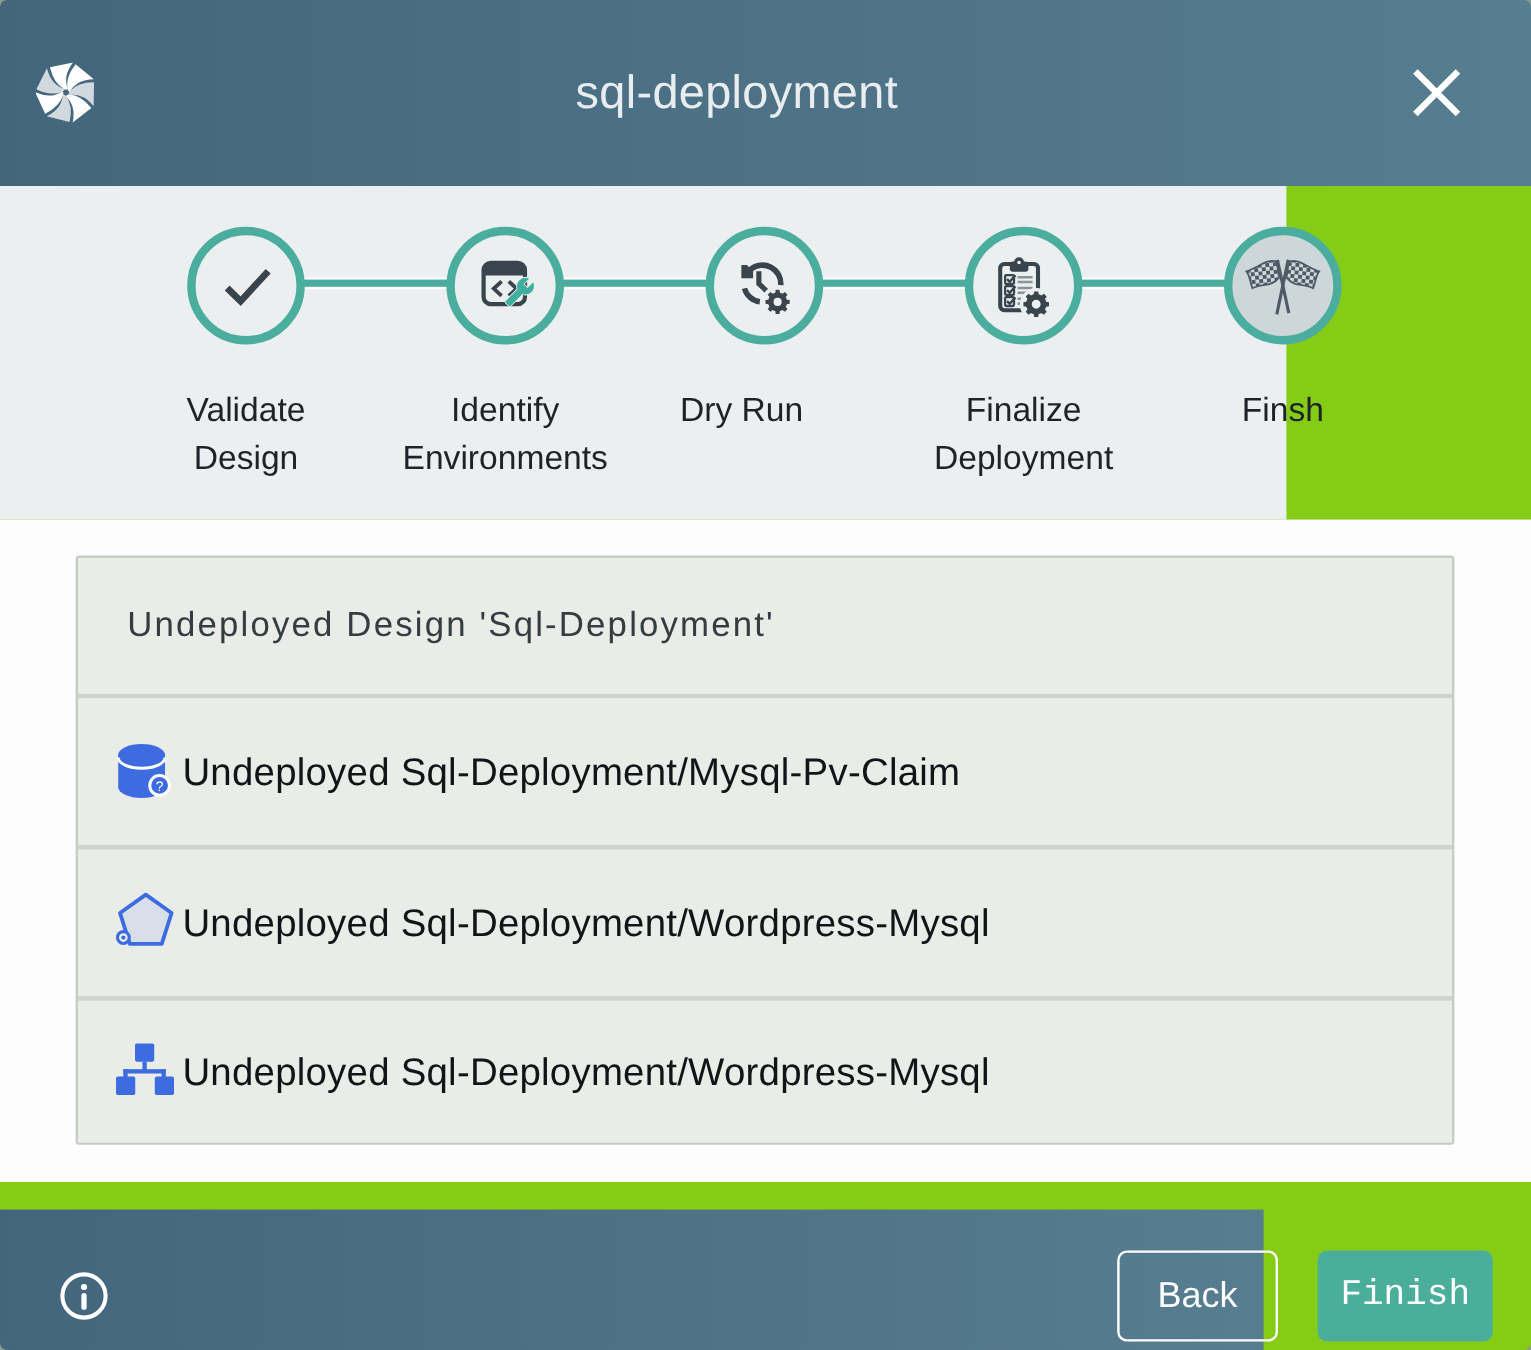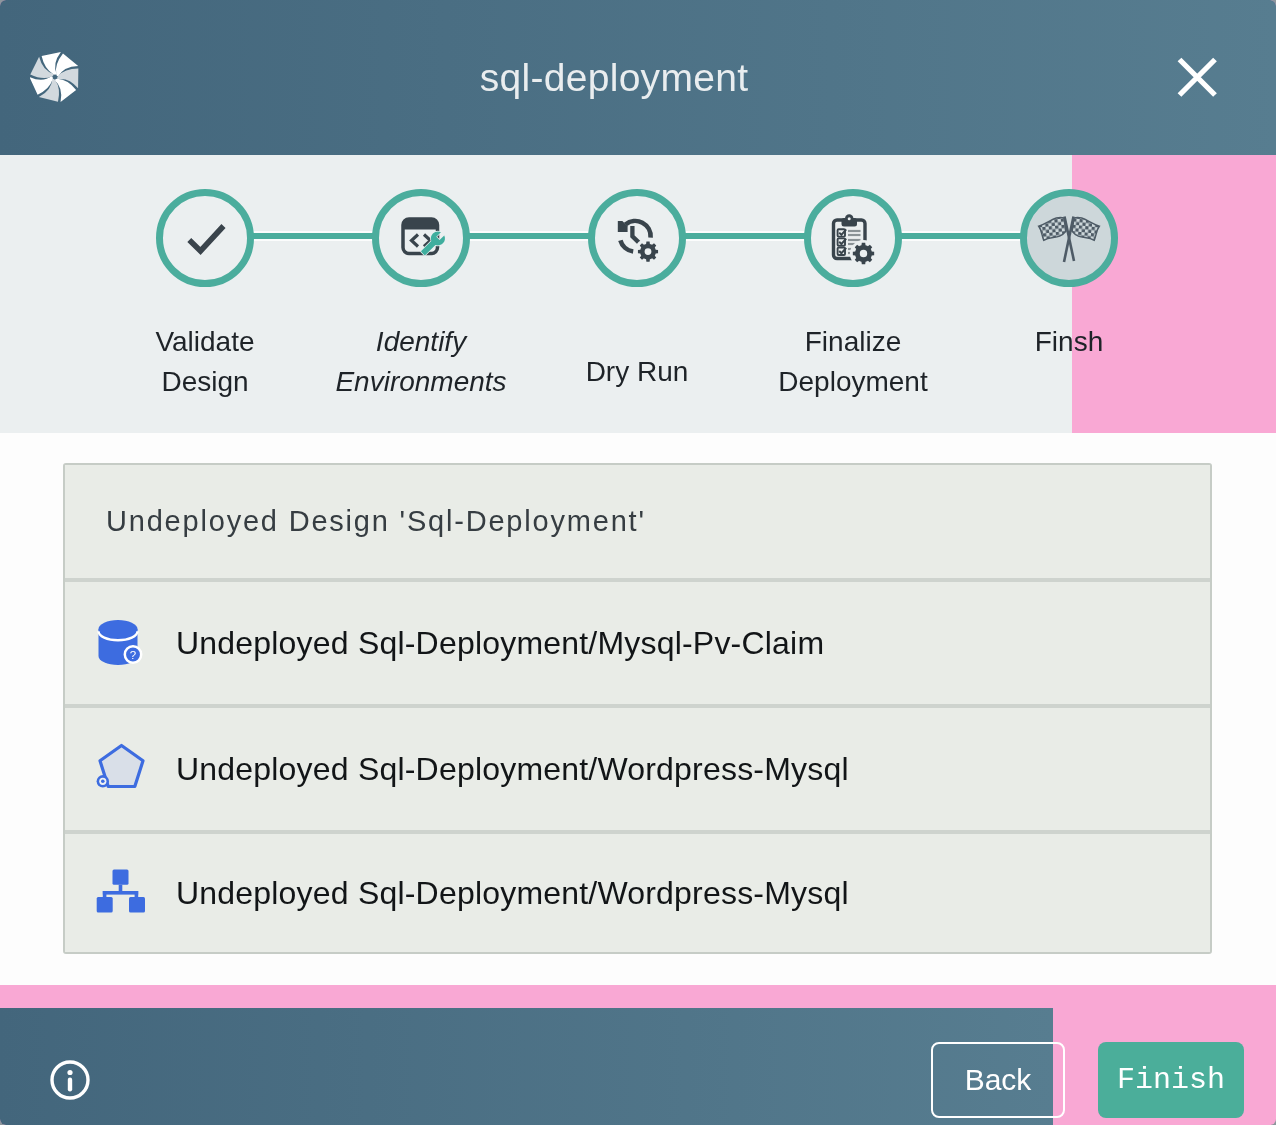--- a/index.html
+++ b/index.html
@@ -1,18 +1,18 @@
 <!DOCTYPE html>
 <html><head>
 <meta charset="utf-8">
 <style>
   * { margin:0; padding:0; box-sizing:border-box; }
   html,body { width:1276px; height:1125px; overflow:hidden; }
   body { background:#8e979c; font-family:"Liberation Sans", sans-serif; position:relative; }
-  .modal { position:absolute; inset:0; border-radius:6px; overflow:hidden; background:#f9a8d4; }
+  .modal { position:absolute; inset:0; border-radius:6px; overflow:hidden; background:#84cc16; }
   .header { position:absolute; top:0; left:0; width:1276px; height:155px;
             background:linear-gradient(90deg,#43667c 0%, #577d90 100%); }
   .title { position:absolute; top:0; left:0; width:1276px; height:155px; padding-right:48px;
            display:flex; align-items:center; justify-content:center;
            color:#e9edef; font-size:39px; letter-spacing:0.3px; }
   .logo { position:absolute; left:30px; top:51px; }
   .closex { position:absolute; left:1175px; top:55px; }
   .steps { position:absolute; top:155px; left:0; width:1072px; height:278px; background:#ebeff0; }
   .track-w { position:absolute; left:205px; top:76px; width:864px; height:10px; background:#fbfcfc; }
   .track-t { position:absolute; left:205px; top:78px; width:864px; height:6px; background:#4bad9d; }
@@ -26,21 +26,21 @@
   .panel { position:absolute; left:63px; top:30px; width:1149px;
            border:2px solid #c6ccc6; border-radius:3px; background:#e9ece7; }
   .row { position:relative; background:#e9ece7; }
   .sep { height:4px; background:#ced3ce; }
   .row1 { height:113px; display:flex; align-items:center; padding-left:41px;
           font-size:29px; color:#363d42; letter-spacing:1.8px; }
   .rowi { height:122px; display:flex; align-items:center; }
   .rowi:last-child { height:118px; }
   .rowi .ic { position:absolute; left:30px; top:50%; transform:translateY(-50%); }
   .rowi .ic.tr { left:31px; }
-  .rowi .tx { margin-left:111px; font-size:32px; color:#121517; letter-spacing:0.2px; }
+  .rowi .tx { margin-left:87px; font-size:32px; color:#121517; letter-spacing:0.2px; }
   .footer { position:absolute; top:1008px; left:0; width:1053px; height:140px;
             background:linear-gradient(90deg,#43667c 0%, #577d90 100%);padding-left:39px; }
   .info { position:absolute; left:49px; top:51px; }
   .btn-back { position:absolute; left:931px; top:34px; width:134px; height:76px;
               border:2px solid #fff; border-radius:8px; background:transparent;
               color:#fff; font-size:30px; display:flex; align-items:center; justify-content:center;
               font-family:"Liberation Sans", sans-serif; }
   .btn-finish { position:absolute; left:1098px; top:34px; width:146px; height:76px;
               border-radius:8px; background:#4bae9a;
               color:#fff; font-size:30px; display:flex; align-items:center; justify-content:center;
@@ -143,22 +143,22 @@
         <g stroke="#4e5b66" stroke-width="2.6" fill="none">
           <path d="M29.5 4.5 L39 49"></path>
           <path d="M38.5 4.5 L29 50"></path>
         </g>
         <path transform="rotate(-6,29,6)" d="M29,6 C 21,2.5 14,9 3,11.5 C 5.5,15.5 5,20.5 6.5,26 C 15,22.5 22,27 29.5,19.5 Z" fill="url(#chk)" stroke="#4e5b66" stroke-width="1.5"></path>
         <path transform="rotate(6,39,6)" d="M39,6 C 47,2.5 54,9 65,11.5 C 62.5,15.5 63,20.5 61.5,26 C 53,22.5 46,27 38.5,19.5 Z" fill="url(#chk)" stroke="#4e5b66" stroke-width="1.5"></path>
       </svg>
     </div>
 
     <div class="slabel" style="left:75px;">Validate<br>Design</div>
-    <div class="slabel" style="left:291px;font-style:italic;">Identify<br>Environments</div>
-    <div class="slabel" style="left:507px;margin-top:30px;">Dry Run</div>
+    <div class="slabel" style="left:291px;">Identify<br>Environments</div>
+    <div class="slabel" style="left:488px;">Dry Run</div>
     <div class="slabel" style="left:939px;">Finsh</div>
     <div class="slabel" style="left:723px;">Finalize<br>Deployment</div>
   </div>
 
   <div class="content">
     <div class="panel">
       <div class="row row1">Undeployed Design 'Sql-Deployment'</div>
       <div class="sep"></div>
       <div class="row rowi">
         <svg class="ic" width="48" height="50" viewBox="0 0 48 50" style="margin-top:0px;">

